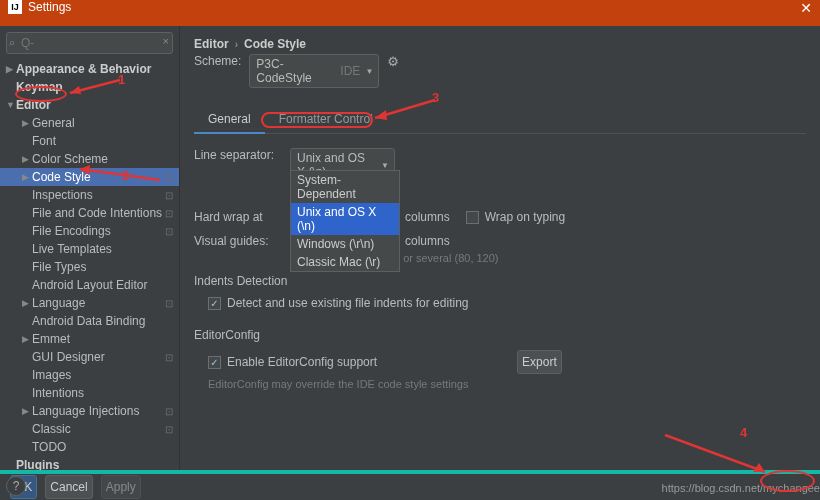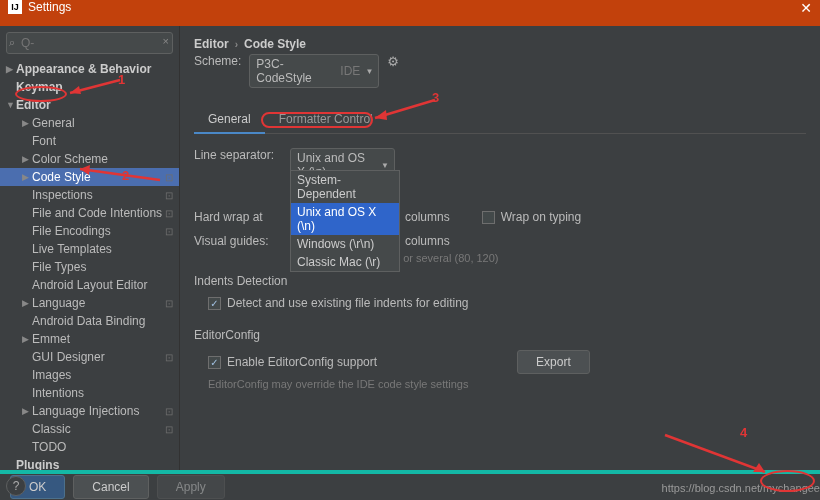--- a/index.html
+++ b/index.html
@@ -41,21 +41,21 @@
 .dropdown{position:relative}
 .dropdown .combo{width:105px}
 .dropdown-list{position:absolute;top:22px;left:0;width:110px;background:#45494a;border:1px solid #5e6060;z-index:10}
 .dropdown-list .opt{padding:2px 6px;color:#ccc;cursor:pointer}
 .dropdown-list .opt.sel{background:#2f65ca;color:#fff}
 .check{display:flex;align-items:center;gap:6px}
 .check .box{width:13px;height:13px;border:1px solid #6e6e6e;background:#43494a;display:flex;align-items:center;justify-content:center;font-size:10px;color:#a0c0e0}
 .hint{color:#787878;font-size:11px;margin-left:96px;margin-top:-6px;margin-bottom:10px}
 .section-title{color:#bbb;margin-top:8px;margin-bottom:8px}
 .indent-check{margin-left:14px}
-.btn{height:24px;padding:0 18px;background:#4c5052;border:1px solid #5e6060;border-radius:3px;color:#ccc;display:inline-flex;align-items:center;cursor:pointer}
+.btn{height:24px;padding:0 4px;background:#4c5052;border:1px solid #5e6060;border-radius:3px;color:#ccc;display:inline-flex;align-items:center;cursor:pointer}
 .btn.primary{background:#365880;border-color:#4c708c}
 .ec-row{display:flex;align-items:center;gap:30px;margin-left:14px}
 .ec-hint{color:#787878;font-size:11px;margin-left:14px;margin-top:4px}
 .footer{position:absolute;bottom:0;left:0;right:0;height:30px;border-top:4px solid #14b8a6;display:flex;align-items:center;padding:0 10px;gap:8px;background:#3c3f41}
 .help{position:absolute;bottom:4px;left:6px;width:20px;height:20px;border:1px solid #5e6060;border-radius:10px;display:flex;align-items:center;justify-content:center;color:#aaa;background:#3c3f41;z-index:5}
 .watermark{position:absolute;bottom:6px;right:0;color:#9a9a9a;font-size:11px;z-index:6}
 .red-circle{position:absolute;border:2px solid #e03535;border-radius:50%;pointer-events:none;z-index:20}
 .red-arrow{position:absolute;pointer-events:none;z-index:21}
 .red-num{position:absolute;color:#e03535;font-size:13px;font-weight:bold;z-index:22}
 svg.arrow-svg{overflow:visible}
@@ -215,21 +215,21 @@
             <div class="opt sel">Unix and OS X (\n)</div>
             <div class="opt">Windows (\r\n)</div>
             <div class="opt">Classic Mac (\r)</div>
           </div>
         </div>
       </div>
       <div class="form-row" style="margin-top:28px">
         <span class="lbl">Hard wrap at</span>
         <span style="width:105px"></span>
         <span class="unit">columns</span>
-        <div class="check" style="margin-left:22px">
+        <div class="check" style="margin-left:6px">
           <span class="box"></span>
           <span>Wrap on typing</span>
         </div>
       </div>
       <div class="form-row">
         <span class="lbl">Visual guides:</span>
         <span style="width:105px"></span>
         <span class="unit">columns</span>
       </div>
       <div class="hint">Specify one guide (80) or several (80, 120)</div>

